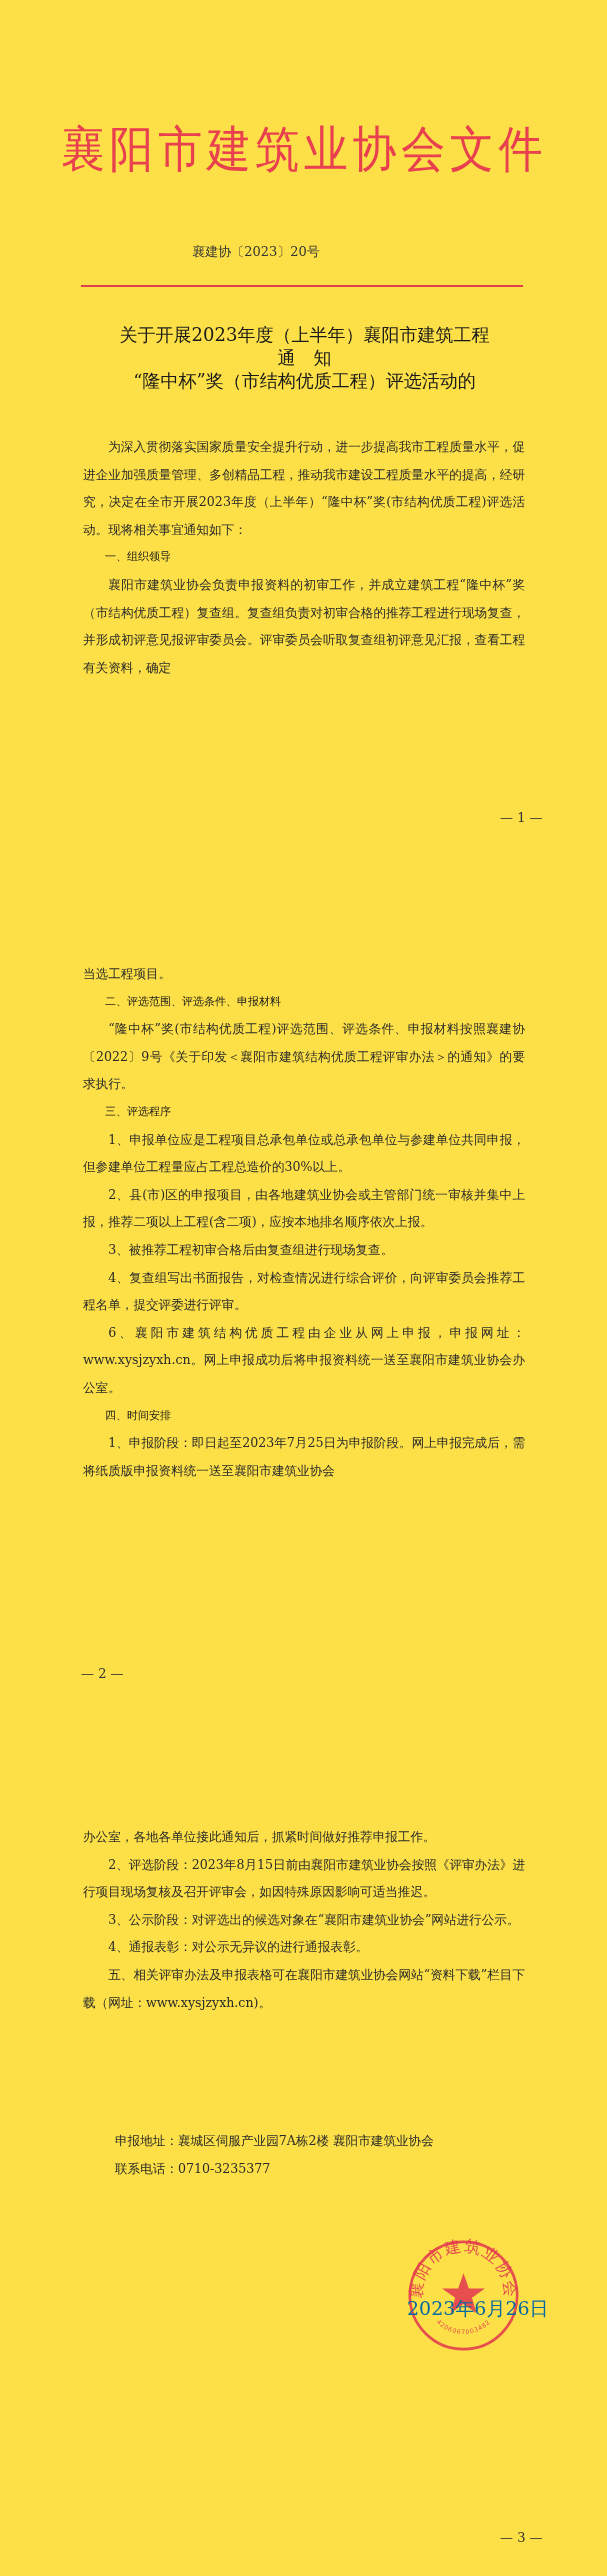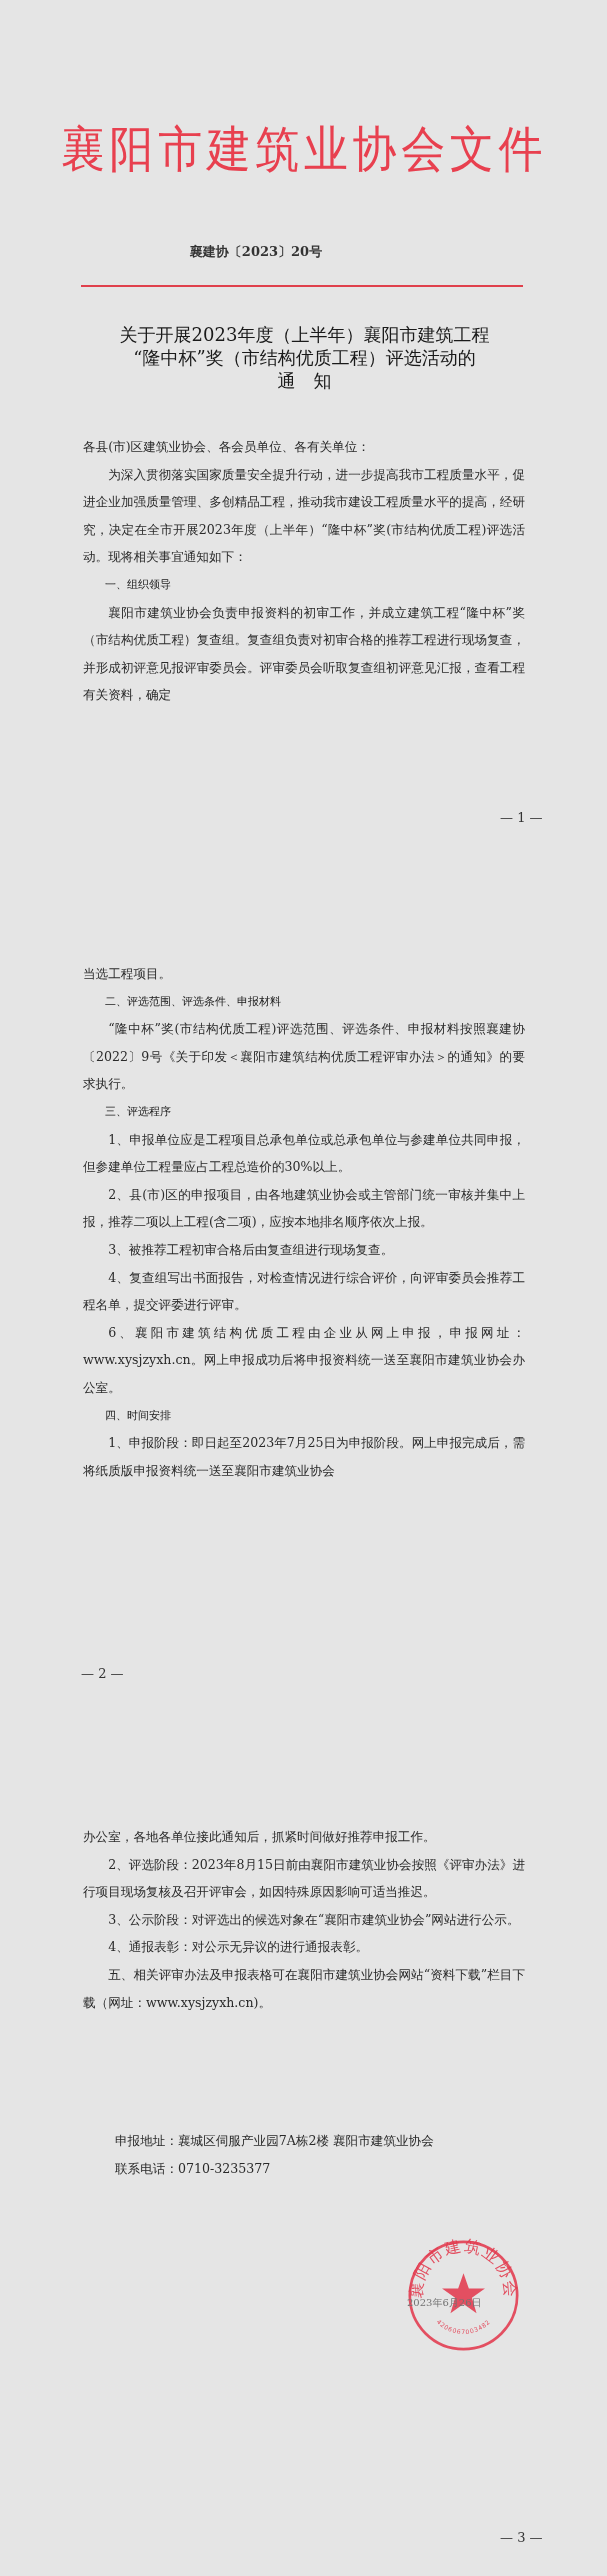--- a/index.html
+++ b/index.html
@@ -1,57 +1,56 @@
 <!DOCTYPE html>
 <html style="font-size:12.2px"><head>
 <meta charset="utf-8">
 <style>
   html, body { margin: 0; padding: 0; background: #ffffff; }
   body { width: 608px; height: 2576px; position: relative; overflow: hidden;
          font-family: "DejaVu Serif", "Liberation Serif", serif; color: #222; }
-  .page { position: absolute; left: 0; width: 608px; background: #e5e5e5; }
+  .page { position: absolute; left: 0; width: 608px; background: #fde047; }
   #page1 { top: 0; height: 859px; }
   #page2 { top: 859px; height: 859px; padding-left: 39px; }
   #page3 { top: 1717px; height: 859px; }
 
   .abs { position: absolute; }
   .header-title { left: 0; width: 608px; text-align: center; top: 121px;
                   font-family: "DejaVu Sans", "Liberation Sans", sans-serif;
                   font-size: 44px; color: #e8404f; letter-spacing: 4.6px; line-height: 55px;
                   transform: scaleY(1.12); }
-  .doc-number { left: 0; width: 512px; text-align: center; top: 243px; font-size: 13px; color: #333; font-weight: bold; }
+  .doc-number { left: 0; width: 512px; text-align: center; top: 243px; font-size: 13px; color: #333; }
   .red-rule { left: 81px; width: 442px; top: 285px; height: 2.3px; background: #e0404c; }
   .notice-title { left: 77px; width: 455px; top: 323px; text-align: center;
                   font-size: 18px; line-height: 23px; color: #1a1a1a; }
 
   .body { left: 83px; width: 442px; font-size: 12.6px; line-height: 27.6px; color: #2a2a2a; }
   .body p { margin: 0; }
   .indent { text-indent: 2em; }
   .heading { font-family: Liberation Sans, sans-serif; font-size: 11px; text-indent: 2em; color: #1a1a1a; }
   .justify { text-align: justify; text-align-last: left; }
 
   .page-num { font-size: 13px; color: #333; }
   .seal { left: 406px; top: 2238px; width: 115px; height: 115px; }
-  .date { left: 407px; top: 2296px; font-size: 10px; color: #737373; }
+  .date { left: 407px; top: 2296px; font-size: 19px; color: #0369a1; }
 </style>
 </head>
 <body>
 
 <div class="page" id="page1">
   <div class="abs header-title">襄阳市建筑业协会文件</div>
   <div class="abs doc-number">襄建协〔2023〕20号</div>
   <div class="abs red-rule"></div>
   <div class="abs notice-title">
     <div>关于开展2023年度（上半年）襄阳市建筑工程</div>
+    <div>通　知</div>
     <div>“隆中杯”奖（市结构优质工程）评选活动的</div>
-    <div>通　知</div>
   </div>
 
   <div class="abs body" style="top:433px;">
-    <p>各县(市)区建筑业协会、各会员单位、各有关单位：</p>
     <p class="indent justify">为深入贯彻落实国家质量安全提升行动，进一步提高我市工程质量水平，促进企业加强质量管理、多创精品工程，推动我市建设工程质量水平的提高，经研究，决定在全市开展2023年度（上半年）“隆中杯”奖(市结构优质工程)评选活动。现将相关事宜通知如下：</p>
     <p class="heading">一、组织领导</p>
     <p class="indent justify">襄阳市建筑业协会负责申报资料的初审工作，并成立建筑工程“隆中杯”奖（市结构优质工程）复查组。复查组负责对初审合格的推荐工程进行现场复查，并形成初评意见报评审委员会。评审委员会听取复查组初评意见汇报，查看工程有关资料，确定</p>
   </div>
   <div class="abs page-num" style="left:500px; top:810px;">— 1 —</div>
 </div>
 
 <div class="page" id="page2">
   <div class="abs body" style="top:101px;">
     <p>当选工程项目。</p>

